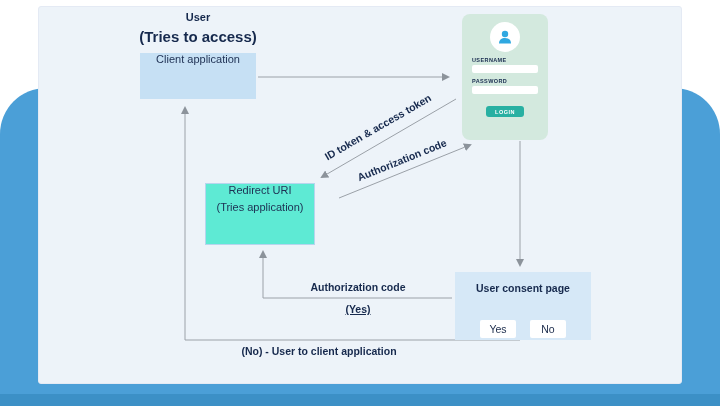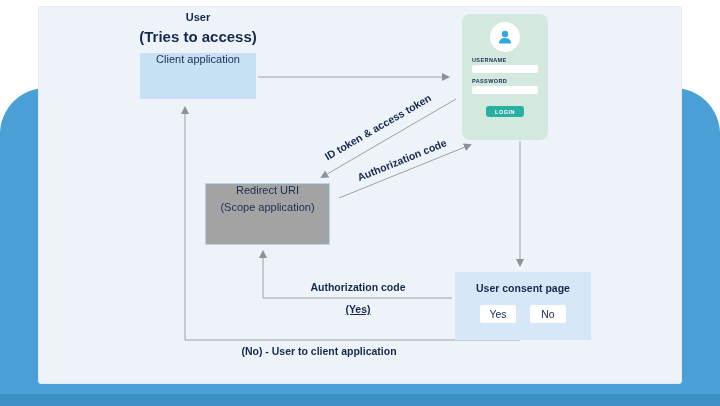--- a/index.html
+++ b/index.html
@@ -23,26 +23,26 @@
   .lbl { position:absolute; color:#16294D; font-size:10.5px; font-weight:bold;
          text-align:center; line-height:1.2; }
   .diag { white-space:nowrap; }
 
   .user-title { left:140px; top:11px; width:116px; font-size:11px; }
   .user-sub   { left:128px; top:28px; width:140px; font-size:15px; }
 
   .node { position:absolute; display:flex; flex-direction:column; align-items:center;
           justify-content:flex-start; color:#1D2F52; font-size:11px; text-align:center; }
   .client-box   { left:140px; top:53px;  width:116px; height:46px; background:#C6E0F4; }
-  .redirect-box { left:205px; top:183px; width:125px; height:62px; background:#a3a3a3;
+  .redirect-box { left:205px; top:183px; width:110px; height:62px; background:#5eead4;
                   border:1px solid #B7D5EE; gap:5px; }
   .consent-box  { left:455px; top:272px; width:136px; height:68px; background:#D6E8F7;
                   justify-content:flex-start; padding-top:10px; }
   .consent-title { font-weight:bold; font-size:10.5px; color:#16294D; }
-  .consent-actions { display:flex; gap:14px; margin-top:11px; }
+  .consent-actions { display:flex; gap:14px; margin-top:26px; }
   .consent-btn { width:36px; height:18px; background:#ffffff; border:none; border-radius:2px;
                  font-family:inherit; font-size:10.5px; color:#20304F; cursor:pointer; }
 
   .req-label        { left:256px; top:57px;  width:196px; }
   .idtoken-label    { left:378px; top:127px; transform:translate(-50%,-50%) rotate(-30deg); }
   .authcode-d-label { left:402px; top:160px; transform:translate(-50%,-50%) rotate(-22deg); }
   .authcode-h-label { left:266px; top:281px; width:184px; }
   .yes-note         { left:266px; top:303px; width:184px;text-decoration:underline; }
   .no-back-label    { left:226px; top:345px; width:186px; }
 
@@ -88,21 +88,21 @@
   <div class="node client-box">
     <span>Client application</span>
   </div>
 
 
   <div class="lbl diag idtoken-label">ID token &amp; access token</div>
   <div class="lbl diag authcode-d-label">Authorization code</div>
 
   <div class="node redirect-box">
     <div>Redirect URI</div>
-    <div>(Scope application)</div>
+    <div>(Tries application)</div>
   </div>
 
   <div class="lbl authcode-h-label">Authorization code</div>
   <div class="lbl yes-note">(Yes)</div>
 
   <div class="node consent-box">
     <div class="consent-title">User consent page</div>
     <div class="consent-actions">
       <button class="consent-btn">Yes</button>
       <button class="consent-btn">No</button>

